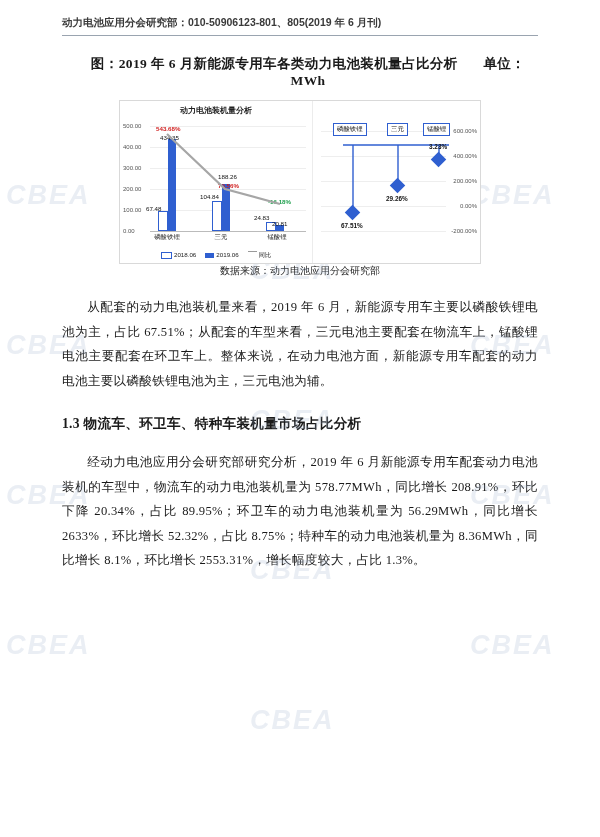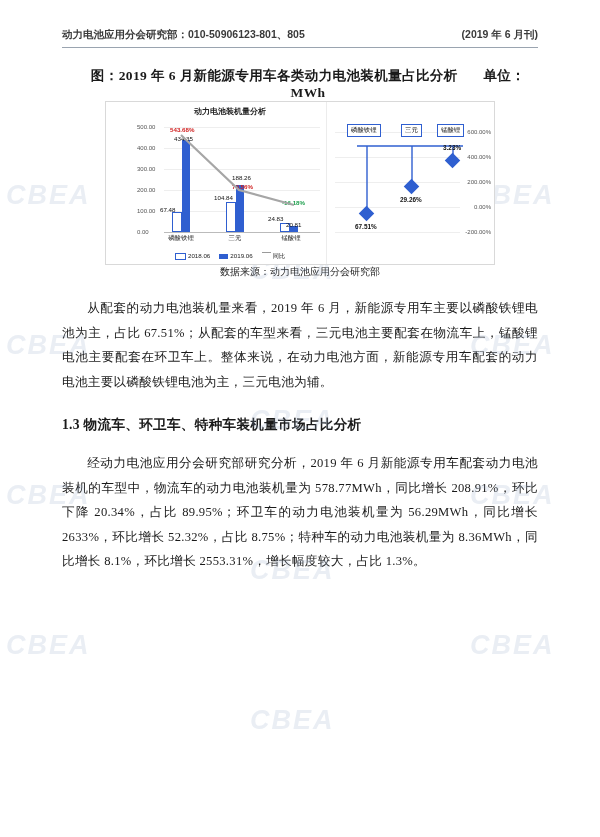--- a/index.html
+++ b/index.html
@@ -25,23 +25,23 @@
     font-style:italic;
     font-size:27px;
     color:rgba(150,170,200,0.20);
     letter-spacing:2px;
     user-select:none;
     pointer-events:none;
     white-space:nowrap;
   }
   
   .header{
-    padding-top:28px;
+    padding-top:16px;
     display:flex;
-    justify-content:space-between;
+    justify-content:flex-start;
     align-items:baseline;
     font-family:"Liberation Sans", sans-serif;
     font-size:10.5px;
     color:#3a3a3a;
     font-weight:bold;
   }
   .header .right{color:#3a3a3a;}
   .hr{
     margin-top:5px;
     border-top:1px solid #9aa4b0;
@@ -52,28 +52,27 @@
     margin-top:19px;
     text-align:center;
     font-size:13.5px;
     font-weight:bold;
     letter-spacing:0.4px;
     margin-left:16px;
   }
   .fig-title .unit{margin-left:22px;}
   
   .chart-wrap{
-    margin:0 auto 0 auto;
+    margin:11px auto 0 auto;
     width:360px;
     height:162px;
     border:1px solid #d9d9d9;
     background:#fff;
     display:flex;
     position:relative;
-    padding-left:28px;
   }
   .chart-left{width:192px;height:100%;position:relative;border-right:1px solid #ececec;}
   .chart-right{width:167px;height:100%;position:relative;}
   .ct{
     text-align:center;
     font-size:8px;
     font-weight:bold;
     padding-top:4px;
     font-family:"Liberation Sans", sans-serif;
     color:#222;

